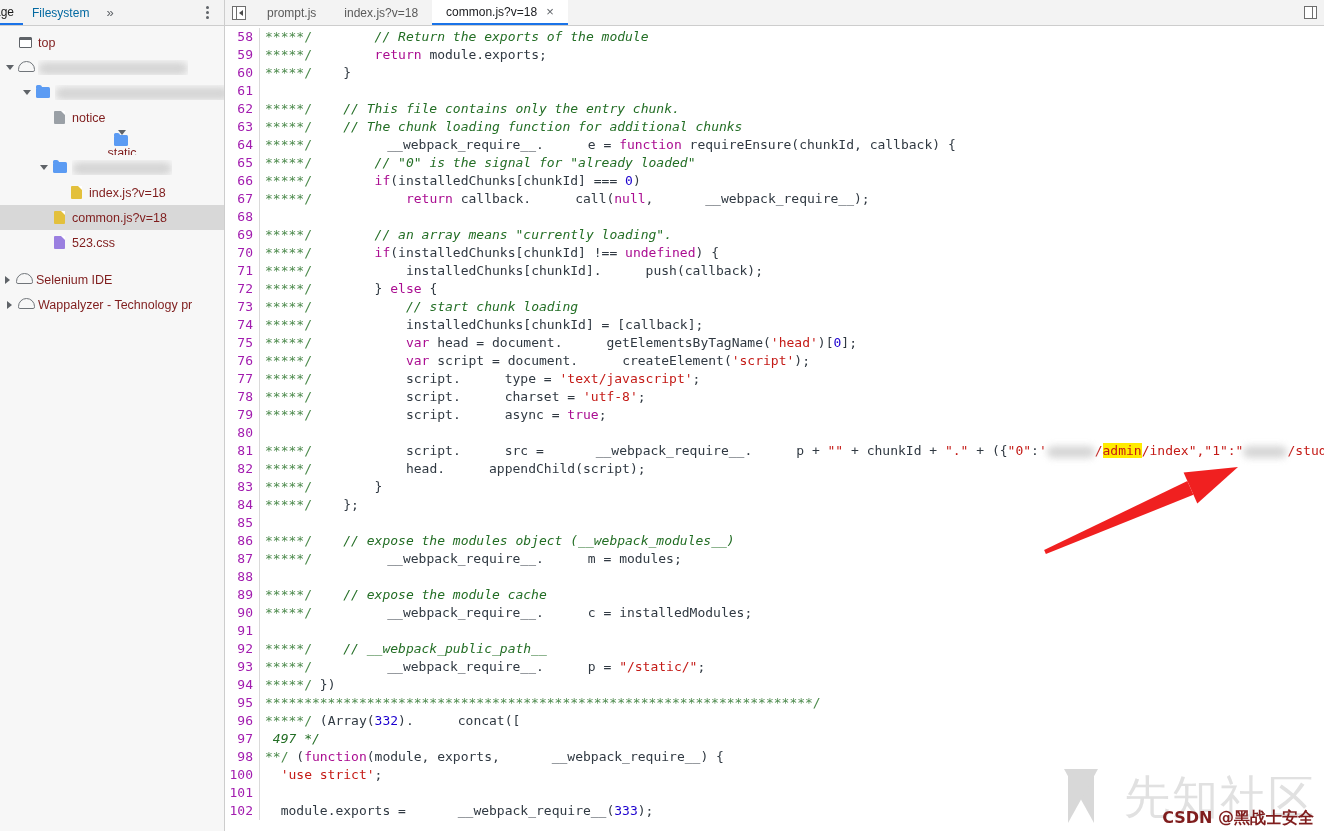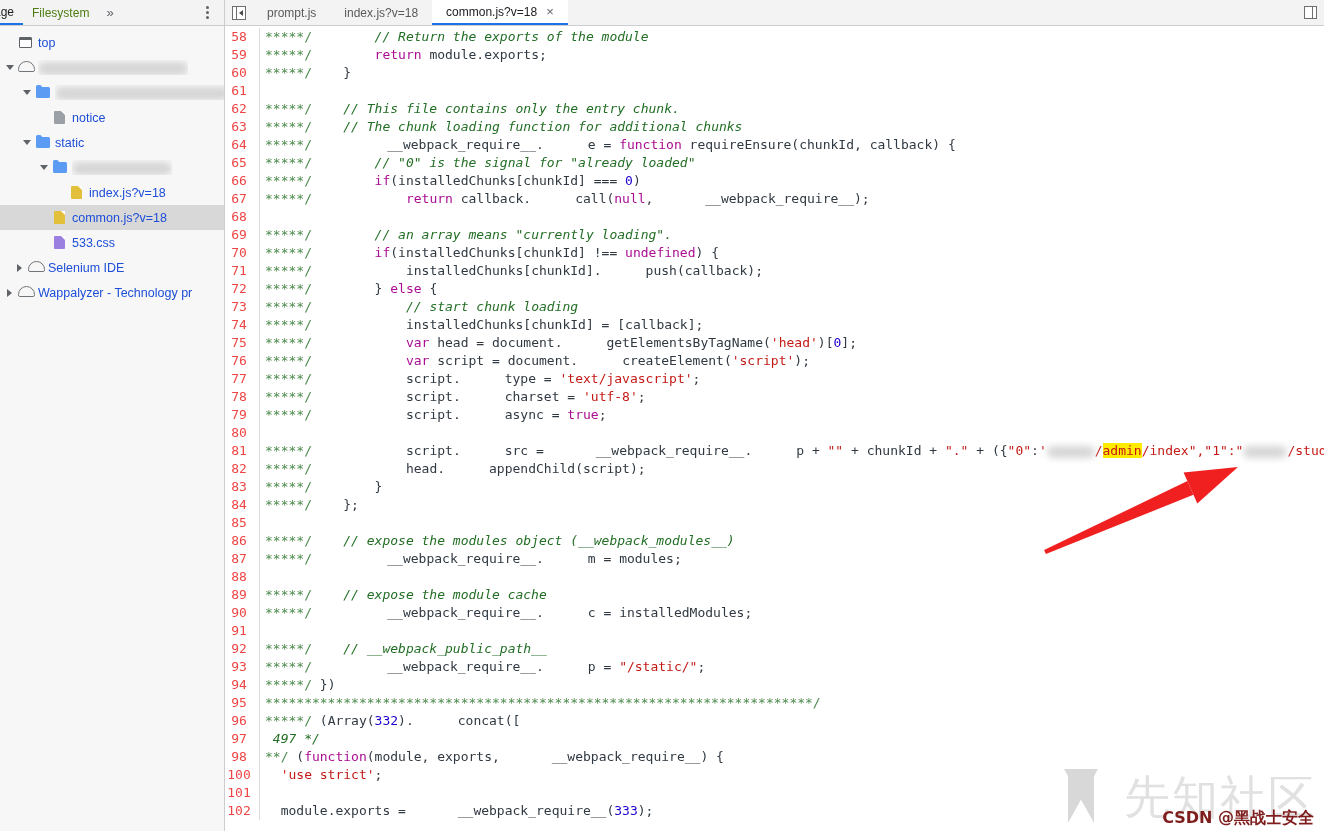--- a/index.html
+++ b/index.html
@@ -36,21 +36,21 @@
     align-items: stretch;
     background: #f3f3f3;
     border-right: 1px solid #cdcdcd;
     position: relative;
   }
   .nav-tab {
     display: flex;
     align-items: center;
     padding: 0 9px;
     font-size: 12px;
-    color: #4d7c0f;
+    color: #0369a1;
     height: 100%;
     cursor: default;
     white-space: nowrap;
   }
   .nav-tab.active {
     color: #1a1a1a;
     border-bottom: 2px solid #1a73e8;
   }
   .nav-tab.clipped { padding-left: 0; margin-left: -6px; }
   .nav-more {
@@ -153,21 +153,21 @@
     border-right: 1px solid #cdcdcd;
     overflow: hidden;
     padding-top: 4px;
     position: relative;
   }
   .row {
     display: flex;
     align-items: center;
     height: 25px;
     font-size: 12.5px;
-    color: #1d4ed8;
+    color: #7f1d1d;
     white-space: nowrap;
     cursor: default;
     position: relative;
   }
   .row.selected { background: #d8d8d8; }
   .tw {
     width: 13px; min-width: 13px;
     display: flex; align-items: center; justify-content: center;
     color: #5f6368;
   }
@@ -244,22 +244,22 @@
     background: #ffffff;
     overflow: hidden;
     font-family: "DejaVu Sans Mono", "Liberation Mono", monospace;
     font-size: 13px;
     line-height: 18px;
   }
   .code-scroll { position: relative; padding-top: 2px; }
   .cline { display: flex; height: 18px; white-space: pre; }
   .ln {
     width: 34px; min-width: 34px;
-    text-align: center;
-    color: #ef4444;
+    text-align: right;
+    color: #a21caf;
     padding-right: 6px;
     user-select: none;
   }
   .stars {
     width: 6px; min-width: 6px;
     border-left: 1px solid #dadada;
   }
   .txt { padding-left: 0px; }
 
   
@@ -401,21 +401,21 @@
           </span>
           <span class="lbl"><span class="blur" style="width: 175px; height: 13px;"></span></span>
         </div>
         <div class="row" style="padding-left: 37px;">
           <span class="tw"></span>
           <span class="ico">
             <span class="ic-file gray"></span>
           </span>
           <span class="lbl">notice</span>
         </div>
-        <div class="row" style="padding-left: 20px;">
+        <div class="row" style="padding-left: 20px; flex-direction: column;">
           <span class="tw">
             <span class="tri down"></span>
           </span>
           <span class="ico">
             <span class="ic-folder"></span>
           </span>
           <span class="lbl">static</span>
         </div>
         <div class="row" style="padding-left: 37px;">
           <span class="tw">
@@ -438,23 +438,23 @@
           <span class="ico">
             <span class="ic-file yellow"></span>
           </span>
           <span class="lbl">common.js?v=18</span>
         </div>
         <div class="row" style="padding-left: 37px;">
           <span class="tw"></span>
           <span class="ico">
             <span class="ic-file purple"></span>
           </span>
-          <span class="lbl">533.css</span>
-        </div>
-        <div class="row" style="padding-left: 13px;">
+          <span class="lbl">523.css</span>
+        </div>
+        <div class="row" style="padding-left: 1px; margin-top: 12px;">
           <span class="tw">
             <span class="tri right"></span>
           </span>
           <span class="ico">
             <span class="ic-cloud"></span>
           </span>
           <span class="lbl">Selenium IDE</span>
         </div>
         <div class="row" style="padding-left: 3px;">
           <span class="tw">

